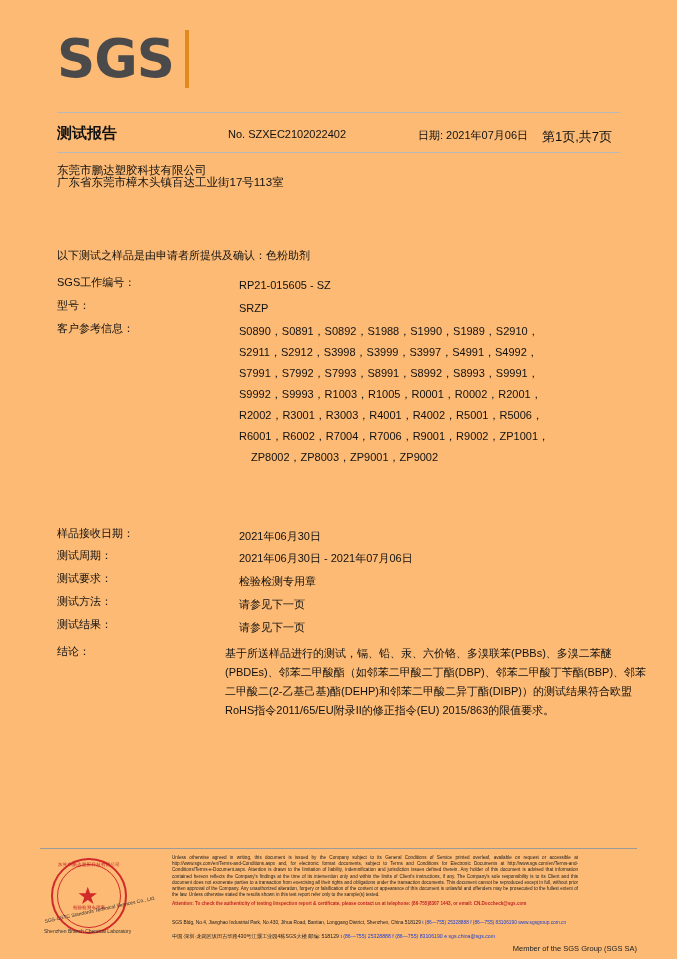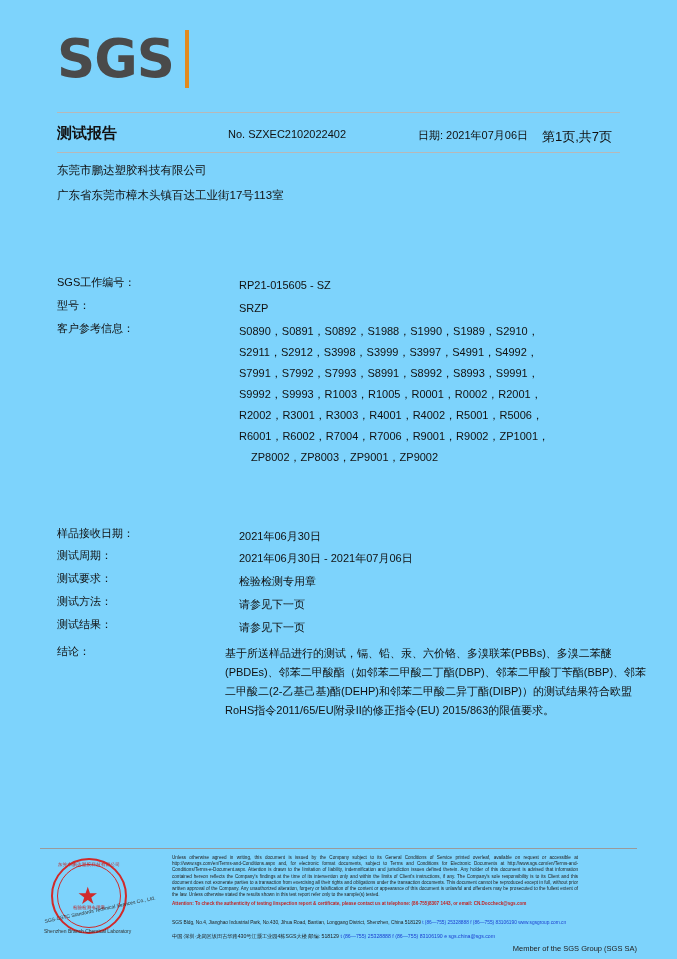--- a/index.html
+++ b/index.html
@@ -13,21 +13,21 @@
     position: relative;
     font-family: "Liberation Sans", sans-serif;
     color: #1a1a1a;
     overflow: hidden;
   }
   .page {
     position: absolute;
     left: 0; top: 0;
     width: 677px;
     height: 959px;
-    background: #7dd3fc;
+    background: #fdba74;
   }
 
   
   .logo-block {
     position: absolute;
     left: 57px;
     top: 28px;
     width: 140px;
     height: 62px;
   }
@@ -98,21 +98,21 @@
   .company {
     position: absolute;
     left: 57px;
     top: 163px;
     font-size: 11.5px;
     color: #111;
   }
   .address {
     position: absolute;
     left: 57px;
-    top: 188px;
+    top: 175px;
     font-size: 11.5px;
     color: #111;
   }
 
   .sample-stmt {
     position: absolute;
     left: 57px;
     top: 248px;
     font-size: 11px;
     color: #111;
@@ -293,20 +293,21 @@
   <div class="report-title">测试报告</div>
   <div class="report-no">No. SZXEC2102022402</div>
   <div class="report-date">日期: 2021年07月06日</div>
   <div class="report-page">第1页,共7页</div>
 
   <div class="hr-title"></div>
 
   <div class="company">东莞市鹏达塑胶科技有限公司</div>
   <div class="address">广东省东莞市樟木头镇百达工业街17号113室</div>
 
+  <div class="sample-stmt">以下测试之样品是由申请者所提供及确认：色粉助剂</div>
 
   <div class="kv" style="top:275px;">
     <div class="k">SGS工作编号：</div>
     <div class="v">
       <div class="v-line">RP21-015605 - SZ</div>
     </div>
   </div>
 
   <div class="kv" style="top:298px;">
     <div class="k">型号：</div>

